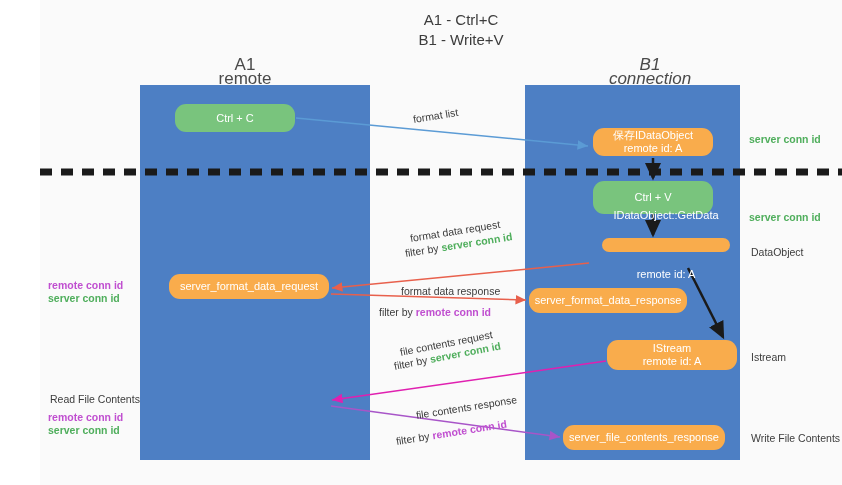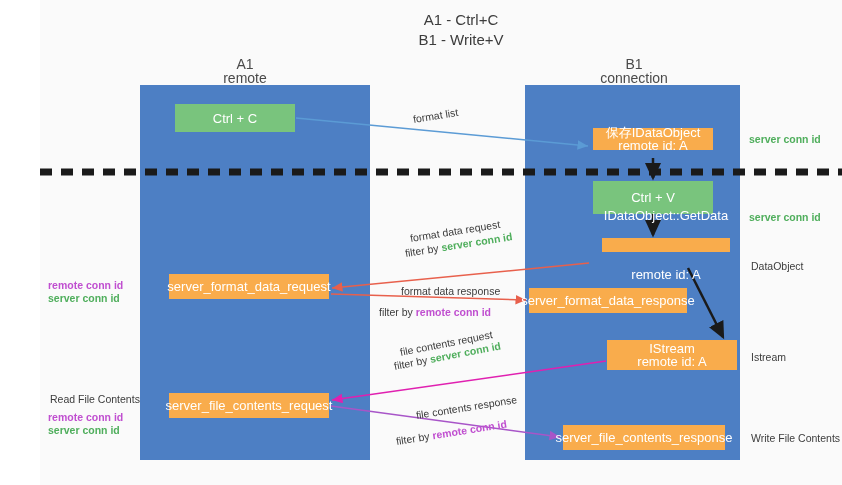--- a/index.html
+++ b/index.html
@@ -23,74 +23,75 @@
     background: #4a7ebb;
     background: #4d7fc4;
   }
   .lane-a { left: 100px; top: 85px; width: 230px; height: 375px; }
   .lane-b { left: 485px; top: 85px; width: 215px; height: 375px; }
 
   .lane-head {
     position: absolute;
     text-align: center;
     color: #4a4a4a;
-    font-size: 14px;
+    font-size: 17px;
     line-height: 13.5px;
   }
   .lane-head-a { left: 140px; top: 58px; width: 130px; }
-  .lane-head-b { left: 524px; top: 58px; width: 140px; }
+  .lane-head-b { left: 540px; top: 58px; width: 140px; font-style: italic; }
 
   .title {
     position: absolute;
     left: 0; top: 10px;
     width: 842px;
     text-align: center;
     font-size: 15px;
     line-height: 20px;
     color: #3c3c3c;
   }
 
   .node {
     position: absolute;
     color: #ffffff;
-    font-size: 13px;
+    font-size: 11px;
     line-height: 13px;
     text-align: center;
     display: flex;
     flex-direction: column;
     align-items: center;
     justify-content: center;
     box-sizing: border-box;
+    border-radius: 11px;
   }
   .node.orange { background: #f9ac4c; }
   .node.green  { background: #79c47d; }
 
   .n-ctrlc   { left: 135px; top: 104px; width: 120px; height: 28px; }
-  .n-dataobj { left: 553px; top: 128px; width: 120px; height: 22px; }
+  .n-dataobj { left: 553px; top: 128px; width: 120px; height: 28px; }
   .n-ctrlv   { left: 553px; top: 181px; width: 120px; height: 33px; }
   .n-getdata { left: 562px; top: 238px; width: 128px; height: 14px; gap: 46px; }
   .n-istream { left: 567px; top: 340px; width: 130px; height: 30px; }
   .n-sfdreq  { left: 129px; top: 274px; width: 160px; height: 25px; }
   .n-sfdres  { left: 489px; top: 288px; width: 158px; height: 25px; }
   .n-sfcreq  { left: 129px; top: 393px; width: 160px; height: 25px; }
   .n-sfcres  { left: 523px; top: 425px; width: 162px; height: 25px; }
 
   .side-label {
     position: absolute;
     font-size: 10.5px;
     line-height: 13px;
     color: #3c3c3c;
     white-space: nowrap;
   }
   .green-txt  { color: #4fae5c; font-weight: bold; }
   .purple-txt { color: #c04fd0; font-weight: bold; }
 
   .r-serverconn1 { left: 709px; top: 133px; }
   .r-serverconn2 { left: 709px; top: 211px; }
-  .r-dataobject  { left: 711px; top: 260px; }
+  .r-dataobject  { left: 711px; top: 246px; }
   .r-istream     { left: 711px; top: 351px; }
   .r-writefile   { left: 711px; top: 432px; }
 
   .l-conn1 { left: 8px; top: 279px; }
   .l-readfile { left: 10px; top: 393px; }
   .l-conn2 { left: 8px; top: 411px; }
 
   .mid-label {
     position: absolute;
     font-size: 10.5px;
@@ -199,23 +200,20 @@
   </div>
 
   <div class="node orange n-sfdreq">
     <span>server_format_data_request</span>
   </div>
 
   <div class="node orange n-sfdres">
     <span>server_format_data_response</span>
   </div>
 
-  <div class="node orange n-sfcreq">
-    <span>server_file_contents_request</span>
-  </div>
 
   <div class="node orange n-sfcres">
     <span>server_file_contents_response</span>
   </div>
 
   <div class="mid-label m-formatlist rot-up">format list</div>
 
   <div class="mid-label m-fdreq rot-up">format data request</div>
   <div class="mid-label m-fdreq2 rot-up">
     <span>filter by</span>

